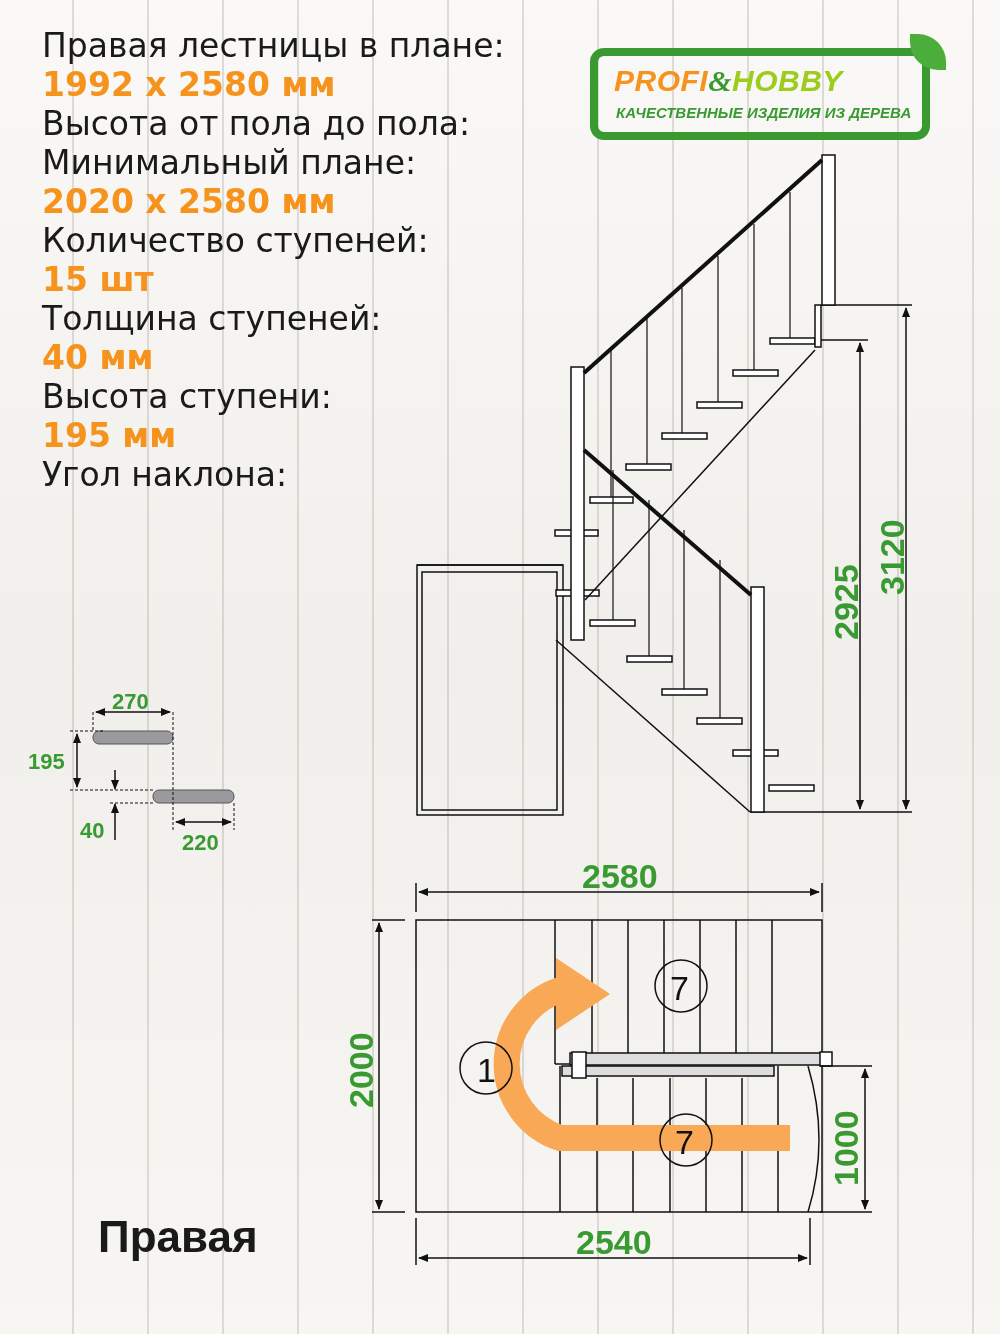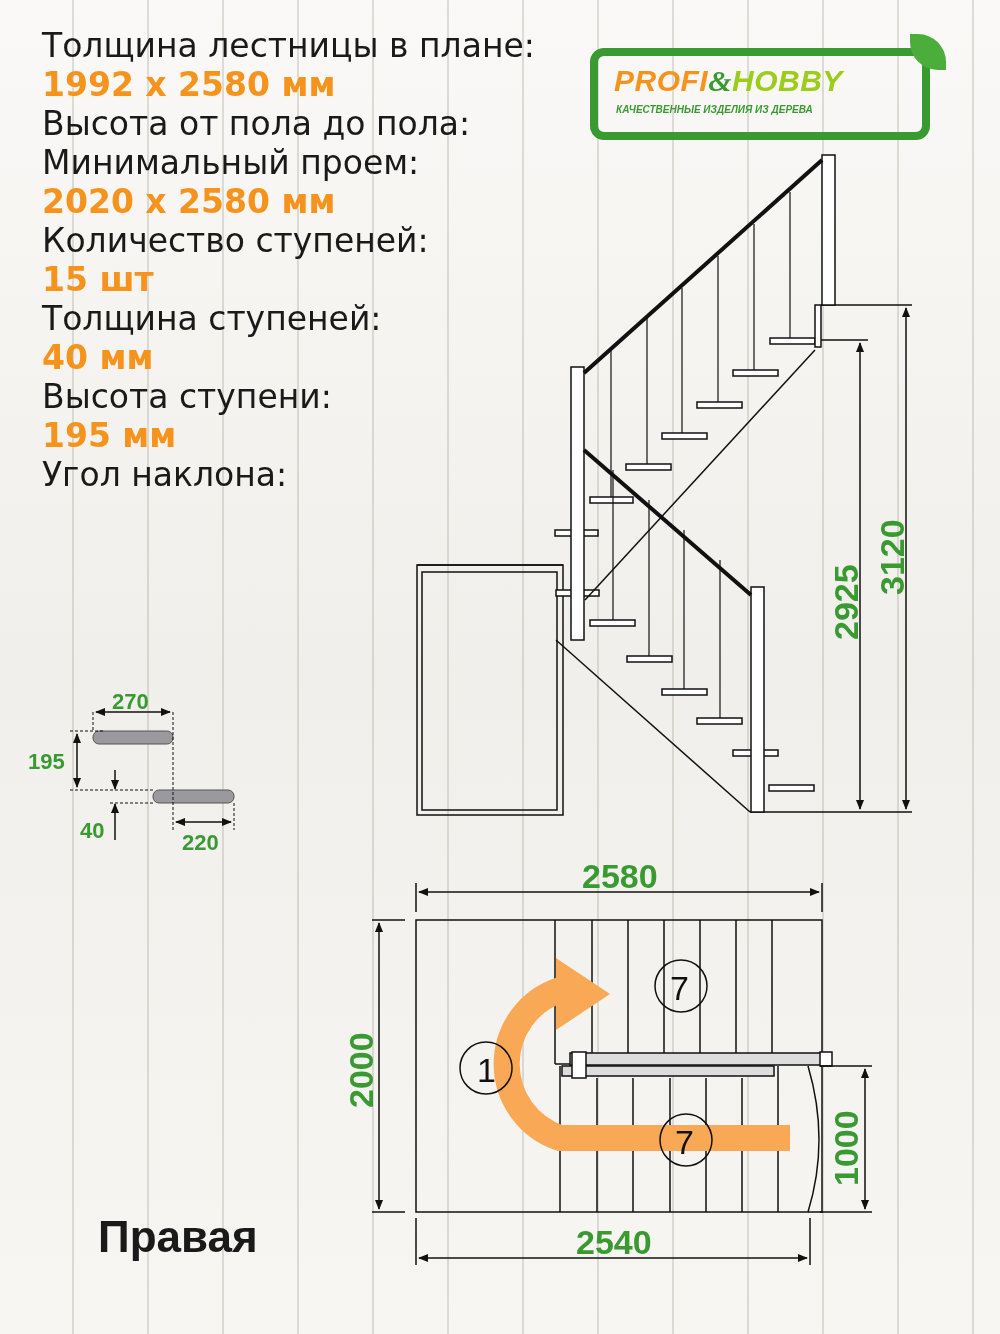--- a/index.html
+++ b/index.html
@@ -35,43 +35,43 @@
   }
   .logo-title {
     position:absolute; left:34px; top:34px; font-size:30px; font-weight:bold;
     font-style:italic; white-space:nowrap; letter-spacing:0.5px;
     font-family:"Liberation Sans", sans-serif;
   }
   .logo-profi { color:#f5931c; }
   .logo-amp { color:#3a9a32; font-family:"Liberation Serif", serif; font-style:italic; }
   .logo-hobby { color:#9ccc1c; }
   .logo-sub {
-    position:absolute; left:36px; top:74px; font-size:10px; font-weight:bold;
+    position:absolute; left:36px; top:74px; font-size:15px; font-weight:bold;
     color:#3a9a32; font-style:italic; white-space:nowrap;
     font-family:"Liberation Sans", sans-serif;
   }
   svg text.dim {
     font-family:"Liberation Sans", sans-serif; font-weight:bold; fill:#3a9a32;
   }
   .drawing { position:absolute; left:0; top:0; }
   .variant {
     position:absolute; left:98px; top:1212px; font-size:44px; font-weight:bold;
     color:#1a1a1a; font-family:"Liberation Sans", sans-serif;
   }
 </style>
 </head>
 <body>
 
 <div class="boards"></div>
 
 <div class="specs">
-  <div class="spec-label">Толщина лестницы в плане:</div>
+  <div class="spec-label">Правая лестницы в плане:</div>
   <div class="spec-value">1992 x 2580 мм</div>
   <div class="spec-label">Высота от пола до пола:</div>
-  <div class="spec-label">Минимальный проем:</div>
+  <div class="spec-label">Минимальный плане:</div>
   <div class="spec-value">2020 x 2580 мм</div>
   <div class="spec-label">Количество ступеней:</div>
   <div class="spec-value">15 шт</div>
   <div class="spec-label">Толщина ступеней:</div>
   <div class="spec-value">40 мм</div>
   <div class="spec-label">Высота ступени:</div>
   <div class="spec-value">195 мм</div>
   <div class="spec-label">Угол наклона:</div>
 </div>
 

